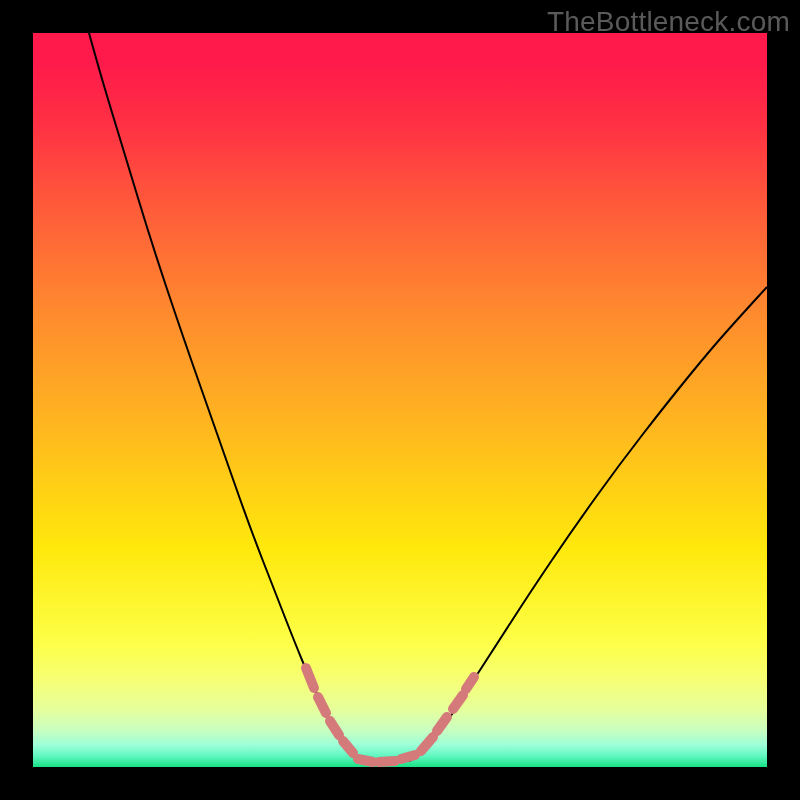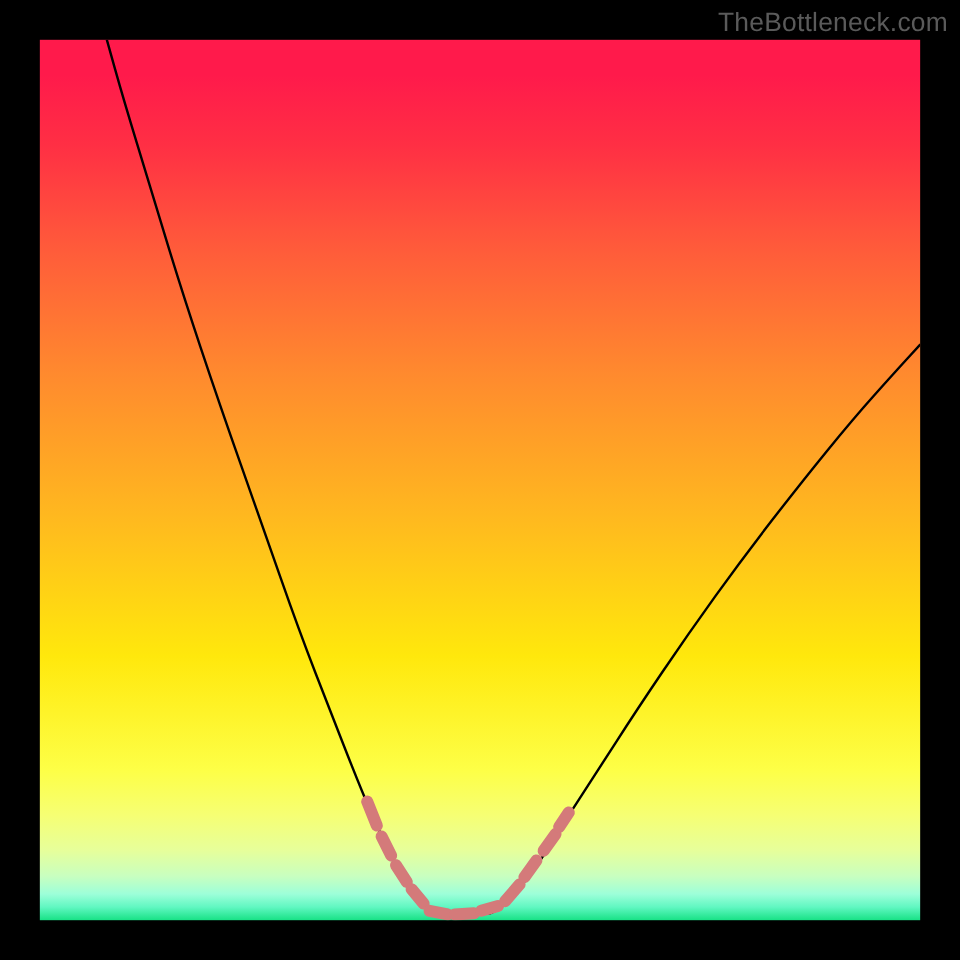--- a/index.html
+++ b/index.html
@@ -2,21 +2,21 @@
 <html><head>
 <meta charset="utf-8">
 <style>
   html,body{margin:0;padding:0;width:800px;height:800px;background:#000;overflow:hidden;font-family:Arial,Helvetica,sans-serif}
   .frame{position:absolute;inset:0;background:#000}
   .plot-area{position:absolute;left:33px;top:33px;width:734px;height:734px;overflow:hidden}
   .gradient{position:absolute;inset:0;background:linear-gradient(to bottom,
     #ff1a4b 0%, #ff1a4b 4%, #ff2f44 12%, #ff5c3a 24%, #ff8a2e 38%,
     #ffb81f 54%, #ffe80c 70%, #fdff47 83%, #f6ff73 88%, #e7ff9a 92%,
     #c8ffc0 95%, #9dffd9 97%, #60f7c1 98.5%, #17e185 100%)}
-  .watermark{position:absolute;top:6px;right:10px;color:#5a5a5a;font-size:22px;font-weight:400;letter-spacing:.2px}
+  .watermark{position:absolute;top:6px;right:10px;color:#5a5a5a;font-size:28px;font-weight:400;letter-spacing:.2px}
   svg.curves{position:absolute;inset:0}
 </style>
 </head>
 <body>
 
 <div class="frame">
   <div class="plot-area">
     <div class="gradient"></div>
     <svg class="curves" viewBox="0 0 734 734" preserveAspectRatio="none">
       <g>

